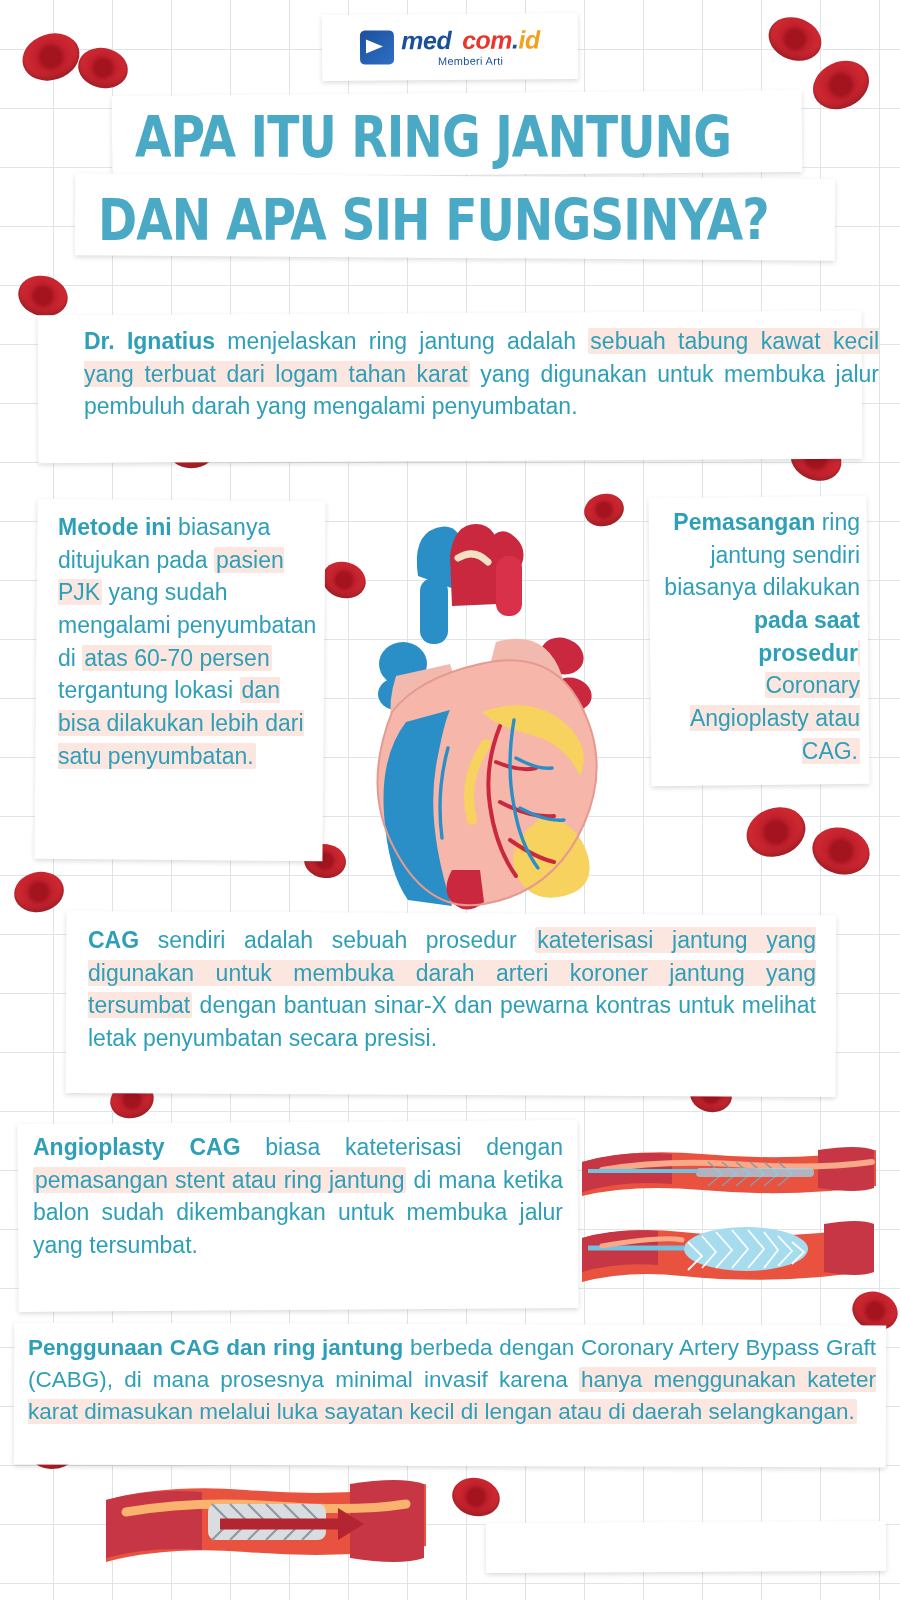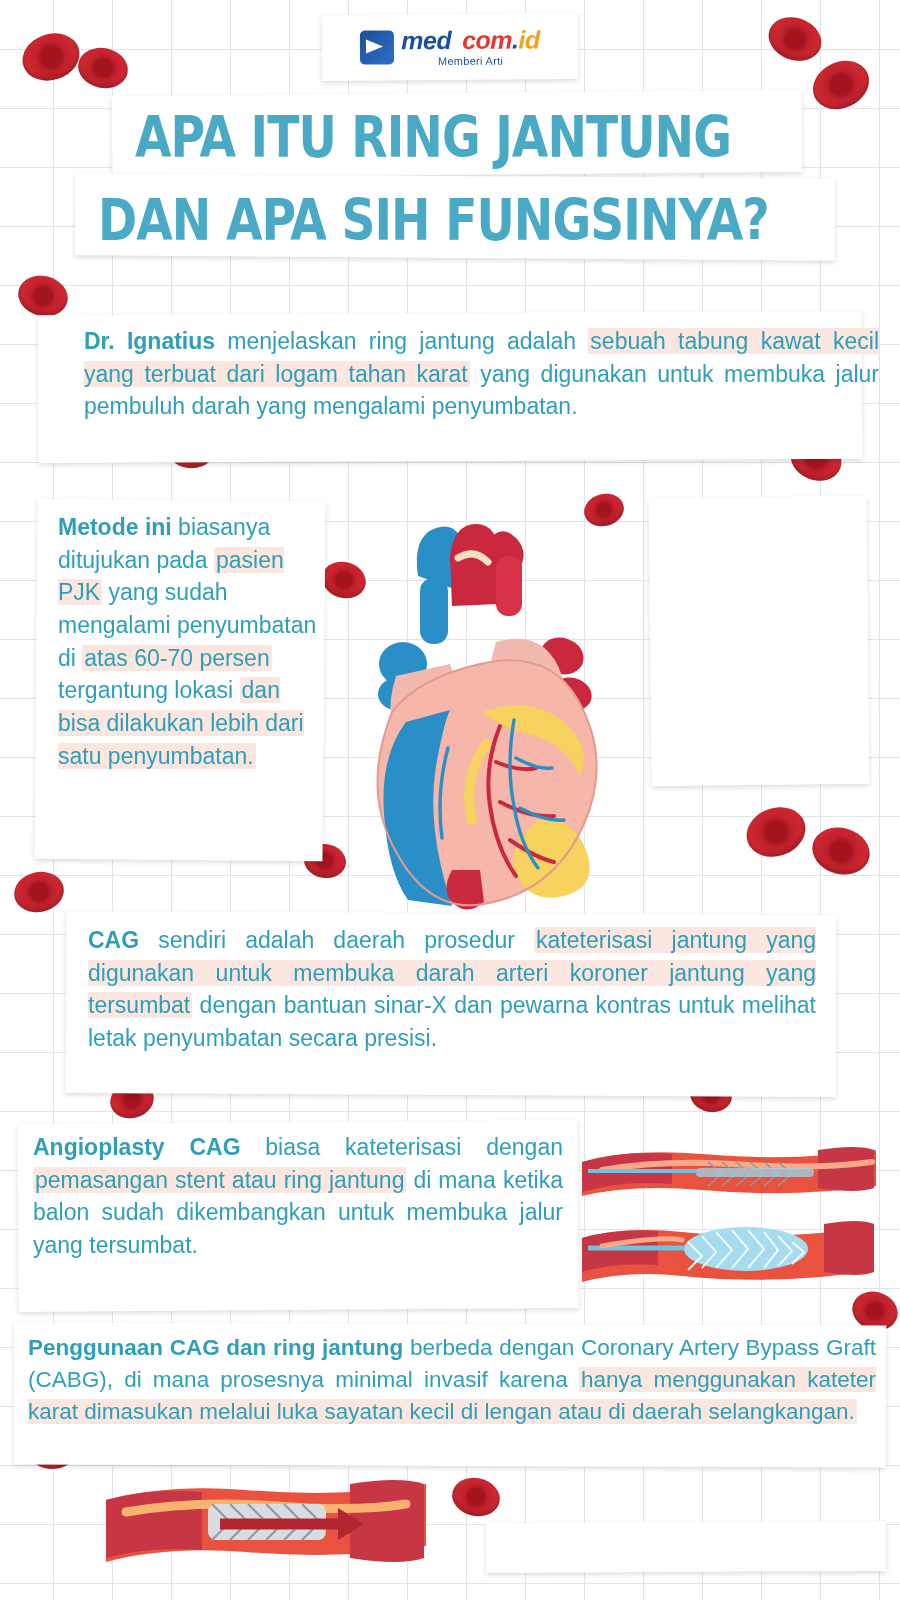--- a/index.html
+++ b/index.html
@@ -276,20 +276,23 @@
   <div class="ptext" id="intro-text">
     <b class="teal">Dr. Ignatius</b><span> menjelaskan ring jantung adalah </span><span class="hl">sebuah tabung kawat kecil yang terbuat dari logam tahan karat</span><span> yang digunakan untuk membuka jalur pembuluh darah yang mengalami penyumbatan.</span>
   </div>
 
   <div class="card" id="left-card"></div>
   <div class="ptext" id="left-text">
     <b class="teal">Metode ini</b><span> biasanya ditujukan pada </span><span class="hl">pasien PJK</span><span> yang sudah mengalami penyumbatan di </span><span class="hl">atas 60-70 persen</span><span> tergantung lokasi </span><span class="hl">dan bisa dilakukan lebih dari satu penyumbatan.</span>
   </div>
 
   <div class="card" id="right-card"></div>
+  <div class="ptext" id="right-text">
+    <b class="teal">Pemasangan</b><span> ring jantung sendiri biasanya dilakukan </span><b>pada saat prosedur</b><span class="hl"> Coronary Angioplasty atau CAG.</span>
+  </div>
 
   <div id="heart">
     <svg viewBox="0 0 320 395" width="320" height="395" xmlns="http://www.w3.org/2000/svg">
 
       <path d="M118 60 q-6 -40 18 -48 q24 -8 30 26 l2 40 z" fill="#2a8fc7"></path>
       <path d="M150 40 q4 -32 26 -32 q22 0 24 34 l-2 46 -46 2 z" fill="#c9283e"></path>
       <path d="M186 28 q14 -22 30 -6 q14 14 2 34 l-26 14 z" fill="#c9283e"></path>
       <rect x="196" y="40" width="26" height="60" rx="12" fill="#d9314a"></rect>
       <rect x="120" y="62" width="28" height="66" rx="13" fill="#2a8fc7"></rect>
 
@@ -326,21 +329,21 @@
         <path d="M220 292 q26 14 44 12"></path>
         <path d="M148 232 q-12 44 -6 90"></path>
       </g>
 
       <path d="M92 196 q-30 76 2 136 q34 66 90 56 q70 -12 100 -80 q28 -64 -6 -124 q-30 -52 -98 -36 q-62 14 -88 48 z" fill="none" stroke="#e49a8e" stroke-width="2"></path>
     </svg>
   </div>
 
   <div class="card" id="cag-card"></div>
   <div class="ptext" id="cag-text">
-    <b class="teal">CAG</b><span> sendiri adalah daerah prosedur </span><span class="hl">kateterisasi jantung yang digunakan untuk membuka darah arteri koroner jantung yang tersumbat</span><span> dengan bantuan sinar-X dan pewarna kontras untuk melihat letak penyumbatan secara presisi.</span>
+    <b class="teal">CAG</b><span> sendiri adalah sebuah prosedur </span><span class="hl">kateterisasi jantung yang digunakan untuk membuka darah arteri koroner jantung yang tersumbat</span><span> dengan bantuan sinar-X dan pewarna kontras untuk melihat letak penyumbatan secara presisi.</span>
   </div>
 
   <div class="card" id="pel-card"></div>
   <div class="ptext" id="pel-text">
     <b class="teal">Angioplasty CAG</b><span> biasa kateterisasi dengan </span><span class="hl">pemasangan stent atau ring jantung</span><span> di mana ketika balon sudah dikembangkan untuk membuka jalur yang tersumbat.</span>
   </div>
 
   <div class="vessel" style="left:578px; top:1140px; width:300px; height:58px;">
     <svg viewBox="0 0 300 58" width="300" height="58" xmlns="http://www.w3.org/2000/svg">
       <path d="M4 22 q50 -14 120 -8 q90 8 174 -4 l0 36 q-84 12 -174 4 q-70 -6 -120 6 z" fill="#e8523f"></path>

